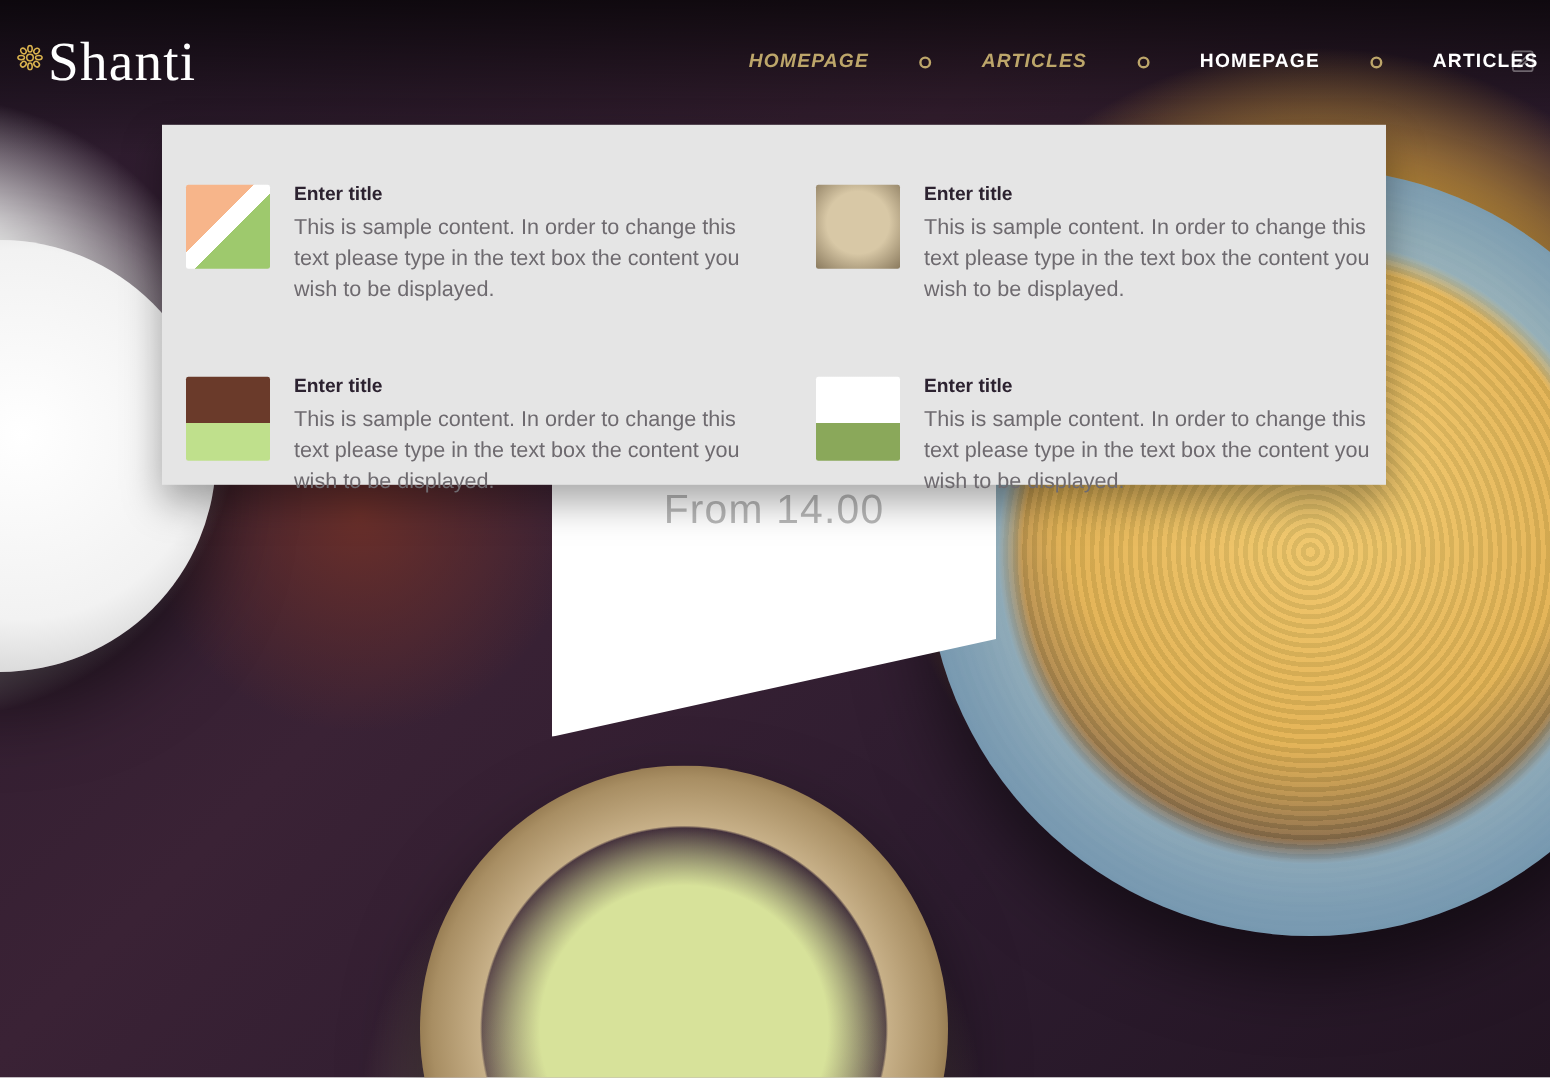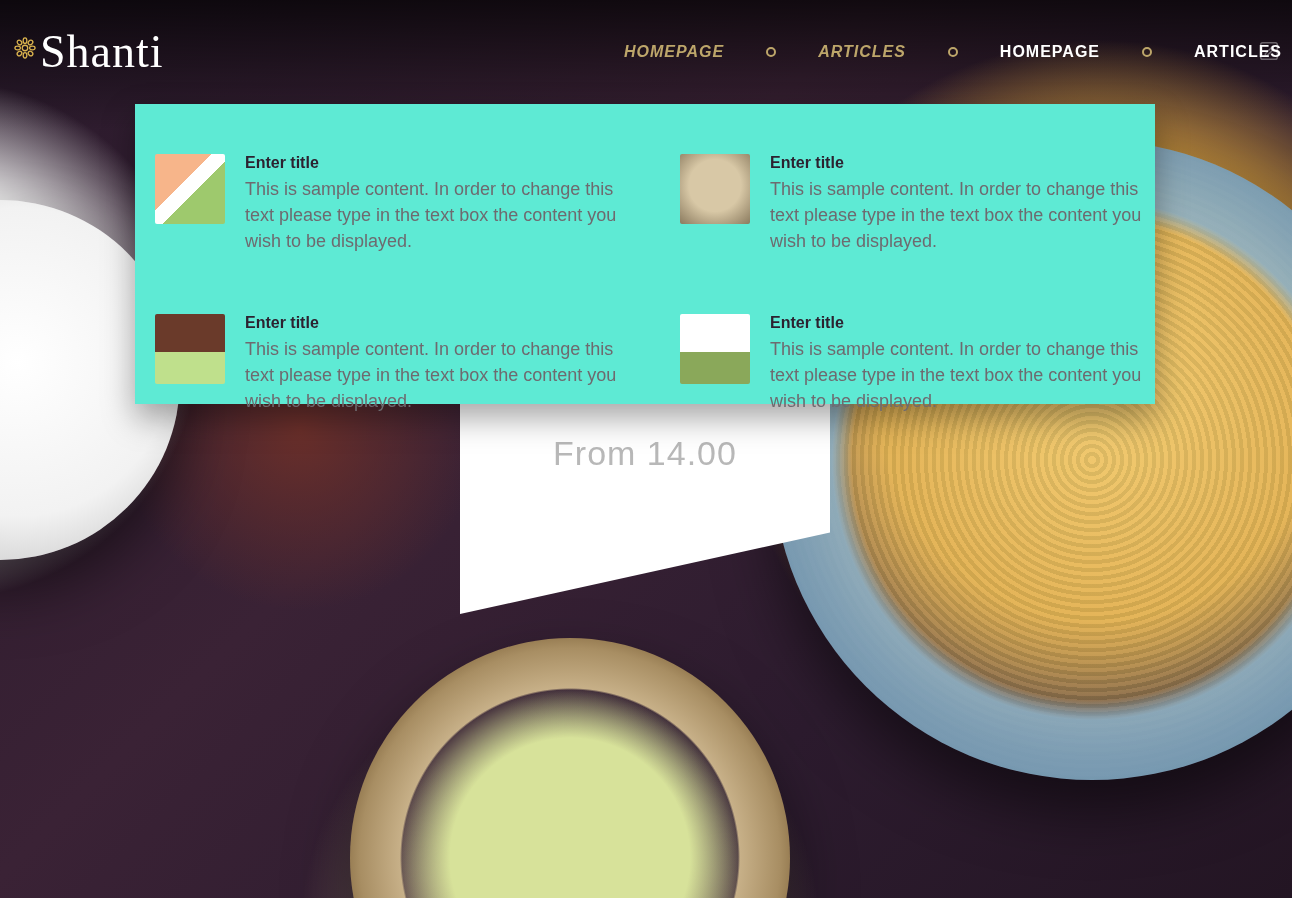--- a/index.html
+++ b/index.html
@@ -58,21 +58,21 @@
   .nav .dot {
     width:10px; height:10px; border:2px solid #bda66a; border-radius:50%; display:inline-block;
   }
   .edit-icon {
     position:absolute; top:40px; right:12px; width:22px; height:22px; opacity:.35;
   }
 
   
   .panel {
     position:absolute; top:104px; left:135px; width:1020px; height:300px;
-    background:#5eead4;
+    background:#e5e5e5;
     box-shadow: 0 14px 30px rgba(0,0,0,0.35);
     padding: 50px 10px 50px 20px;
     display:grid; grid-template-columns: 1fr 1fr; column-gap:60px; row-gap:60px;
   }
   .pitem { display:flex; gap:20px; align-items:flex-start; }
   .thumb { width:70px; height:70px; flex:0 0 70px; border-radius:2px; background:#ddd; }
   .thumb.t1 { background: linear-gradient(135deg,#f7b58a 0 40%, #fff 40% 55%, #9ec96d 55% 100%); }
   .thumb.t2 { background: radial-gradient(circle at 50% 45%, #d8c8a6 0 50%, #8a7a5e 100%); }
   .thumb.t3 { background: linear-gradient(180deg,#6a3a2a 0 55%, #bfe08c 55% 100%); }
   .thumb.t4 { background: linear-gradient(180deg,#fff 0 55%, #8aa85a 55% 100%); }
@@ -80,21 +80,21 @@
   .ptext p  { font-size:18px; color:#6e6a6f; line-height:1.45; max-width:380px; }
 
   
   .hero {
     position:absolute; left:460px; top:104px; width:370px; height:510px;
     background:#fff; text-align:center;
     clip-path: polygon(0 0, 100% 0, 100% 84%, 0 100%);
   }
   .hero .price {
     position:absolute; left:0; right:0; top:302px;
-    font-size:34px; color:#b8b8b8; font-weight:300; letter-spacing:1px;margin-top:28px;
+    font-size:34px; color:#b8b8b8; font-weight:300; letter-spacing:1px;
   }
 </style>
 </head>
 <body>
 
 <div class="bg">
   <div class="plate-left"></div>
   <div class="plate-right"></div>
   <div class="bowl"></div>
 </div>

